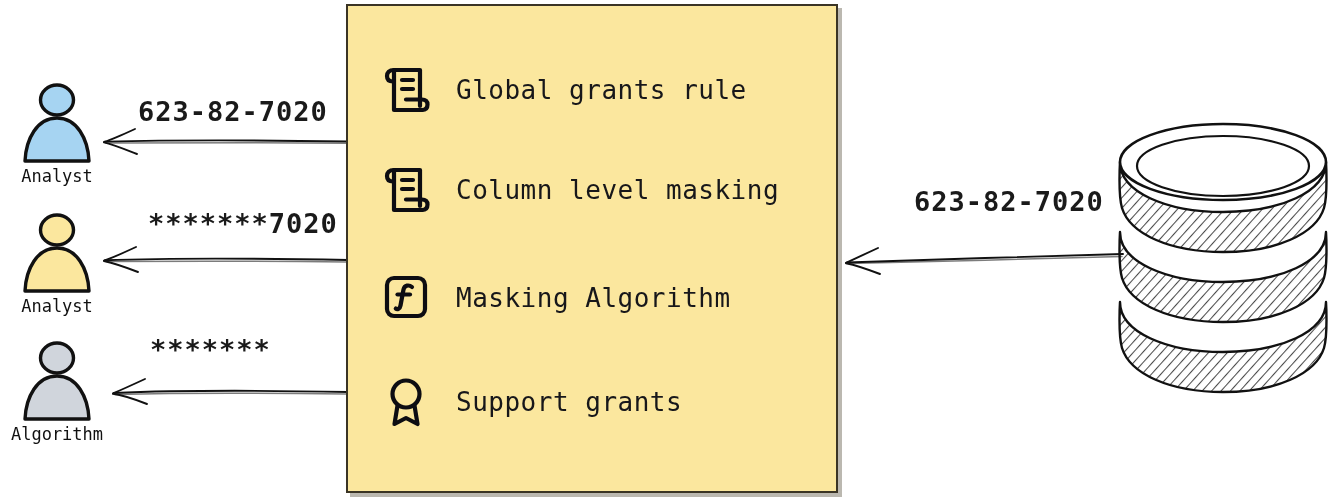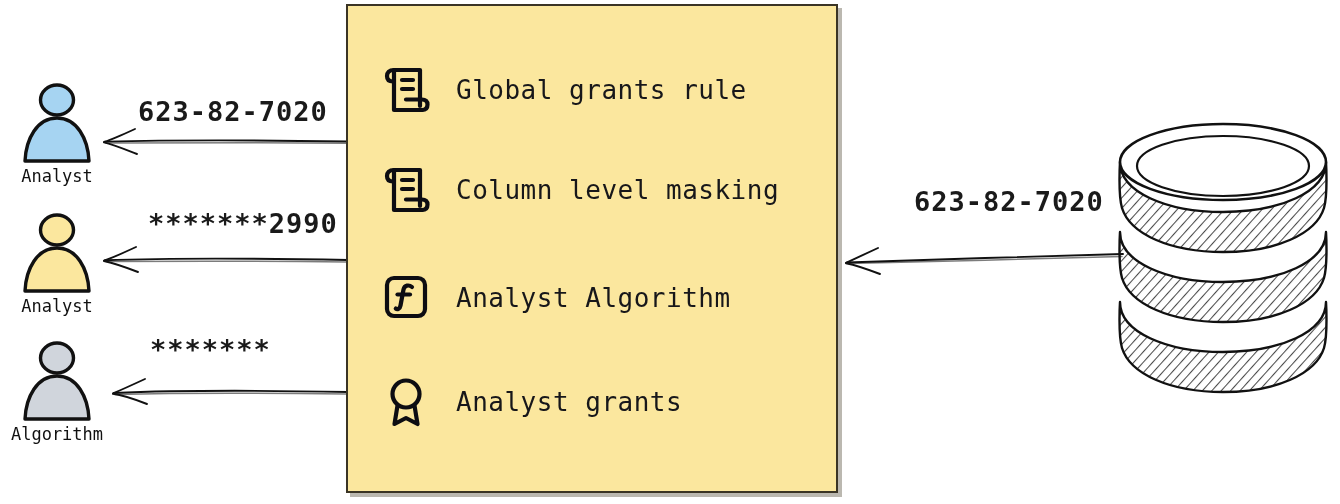--- a/index.html
+++ b/index.html
@@ -130,21 +130,21 @@
 
   <div class="actor" style="left:2px; top:212px;">
     <svg class="figure" viewBox="0 0 80 86">
       <ellipse cx="40" cy="18" rx="16.5" ry="15" fill="#fbe79e" stroke="#111111" stroke-width="3.4"></ellipse>
       <path d="M40 36 C20 36 9 57 8 79 L72 79 C71 57 60 36 40 36 Z" fill="#fbe79e" stroke="#111111" stroke-width="3.4" stroke-linejoin="round"></path>
     </svg>
     <div class="actor-label">Analyst</div>
   </div>
 
   <div class="arrow-wrap" style="left:100px; top:208px; width:250px; height:66px;">
-    <div class="arrow-label" style="left:48px; top:0px;">*******2990</div>
+    <div class="arrow-label" style="left:48px; top:0px;">*******7020</div>
     <svg width="250" height="66" viewBox="0 0 250 66" style="position:absolute;left:0;top:0;">
       <path class="sketch-line" d="M248 52 C170 50.5 70 50.0 5 52.2" stroke-width="1.9" stroke-linecap="round"></path>
       <path class="sketch-line" d="M247 54 C168 53 72 53 6 53.6" stroke-width="1.5" stroke-linecap="round" opacity="0.55"></path>
       <path class="sketch-line" d="M36 39 C23 45 12 50 4 52.6" stroke-width="1.9" stroke-linecap="round"></path>
       <path class="sketch-line" d="M38 64 C25 59 13 55 4 53" stroke-width="1.9" stroke-linecap="round"></path>
     </svg>
   </div>
 
   <div class="actor" style="left:2px; top:340px;">
     <svg class="figure" viewBox="0 0 80 86">
@@ -195,31 +195,31 @@
     </div>
 
     <div class="policy-row" style="top:266px;">
       <svg class="policy-icon" viewBox="0 0 48 52">
         <g fill="none" stroke="#0d0d12" stroke-width="4.2" stroke-linejoin="round">
           <rect x="5" y="6" width="38" height="38" rx="7" ry="7"></rect>
           <path d="M30 15 C27 12.5 22.5 13 21.5 17.5 L18.5 33.5 C17.8 37.2 15.2 37.8 13.8 36.6" stroke-linecap="round"></path>
           <path d="M15.5 22.5 L28 22.5" stroke-linecap="round"></path>
         </g>
       </svg>
-      <div class="policy-text">Analyst Algorithm</div>
+      <div class="policy-text">Masking Algorithm</div>
     </div>
 
     <div class="policy-row" style="top:370px;">
       <svg class="policy-icon" viewBox="0 0 48 52">
         <g fill="none" stroke="#0d0d12" stroke-width="4.2" stroke-linecap="round" stroke-linejoin="round">
           <circle cx="24" cy="18" r="13.5"></circle>
           <path d="M15.5 29.5 L12.5 48 L24 42 L35.5 48 L32.5 29.5"></path>
         </g>
       </svg>
-      <div class="policy-text">Analyst grants</div>
+      <div class="policy-text">Support grants</div>
     </div>
 
   </div>
 
   <div class="arrow-wrap" style="left:840px; top:186px; width:285px; height:90px;">
     <div class="arrow-label" style="left:74px; top:0px;">623-82-7020</div>
     <svg width="285" height="90" viewBox="0 0 285 90" style="position:absolute;left:0;top:0;">
       <path class="sketch-line" d="M283 68 C200 70.5 90 73.5 7 76.5" stroke-width="1.9" stroke-linecap="round"></path>
       <path class="sketch-line" d="M282 70.5 C198 73 92 75.5 8 77.6" stroke-width="1.5" stroke-linecap="round" opacity="0.55"></path>
       <path class="sketch-line" d="M38 62 C25 68 14 73 6 76.8" stroke-width="1.9" stroke-linecap="round"></path>

